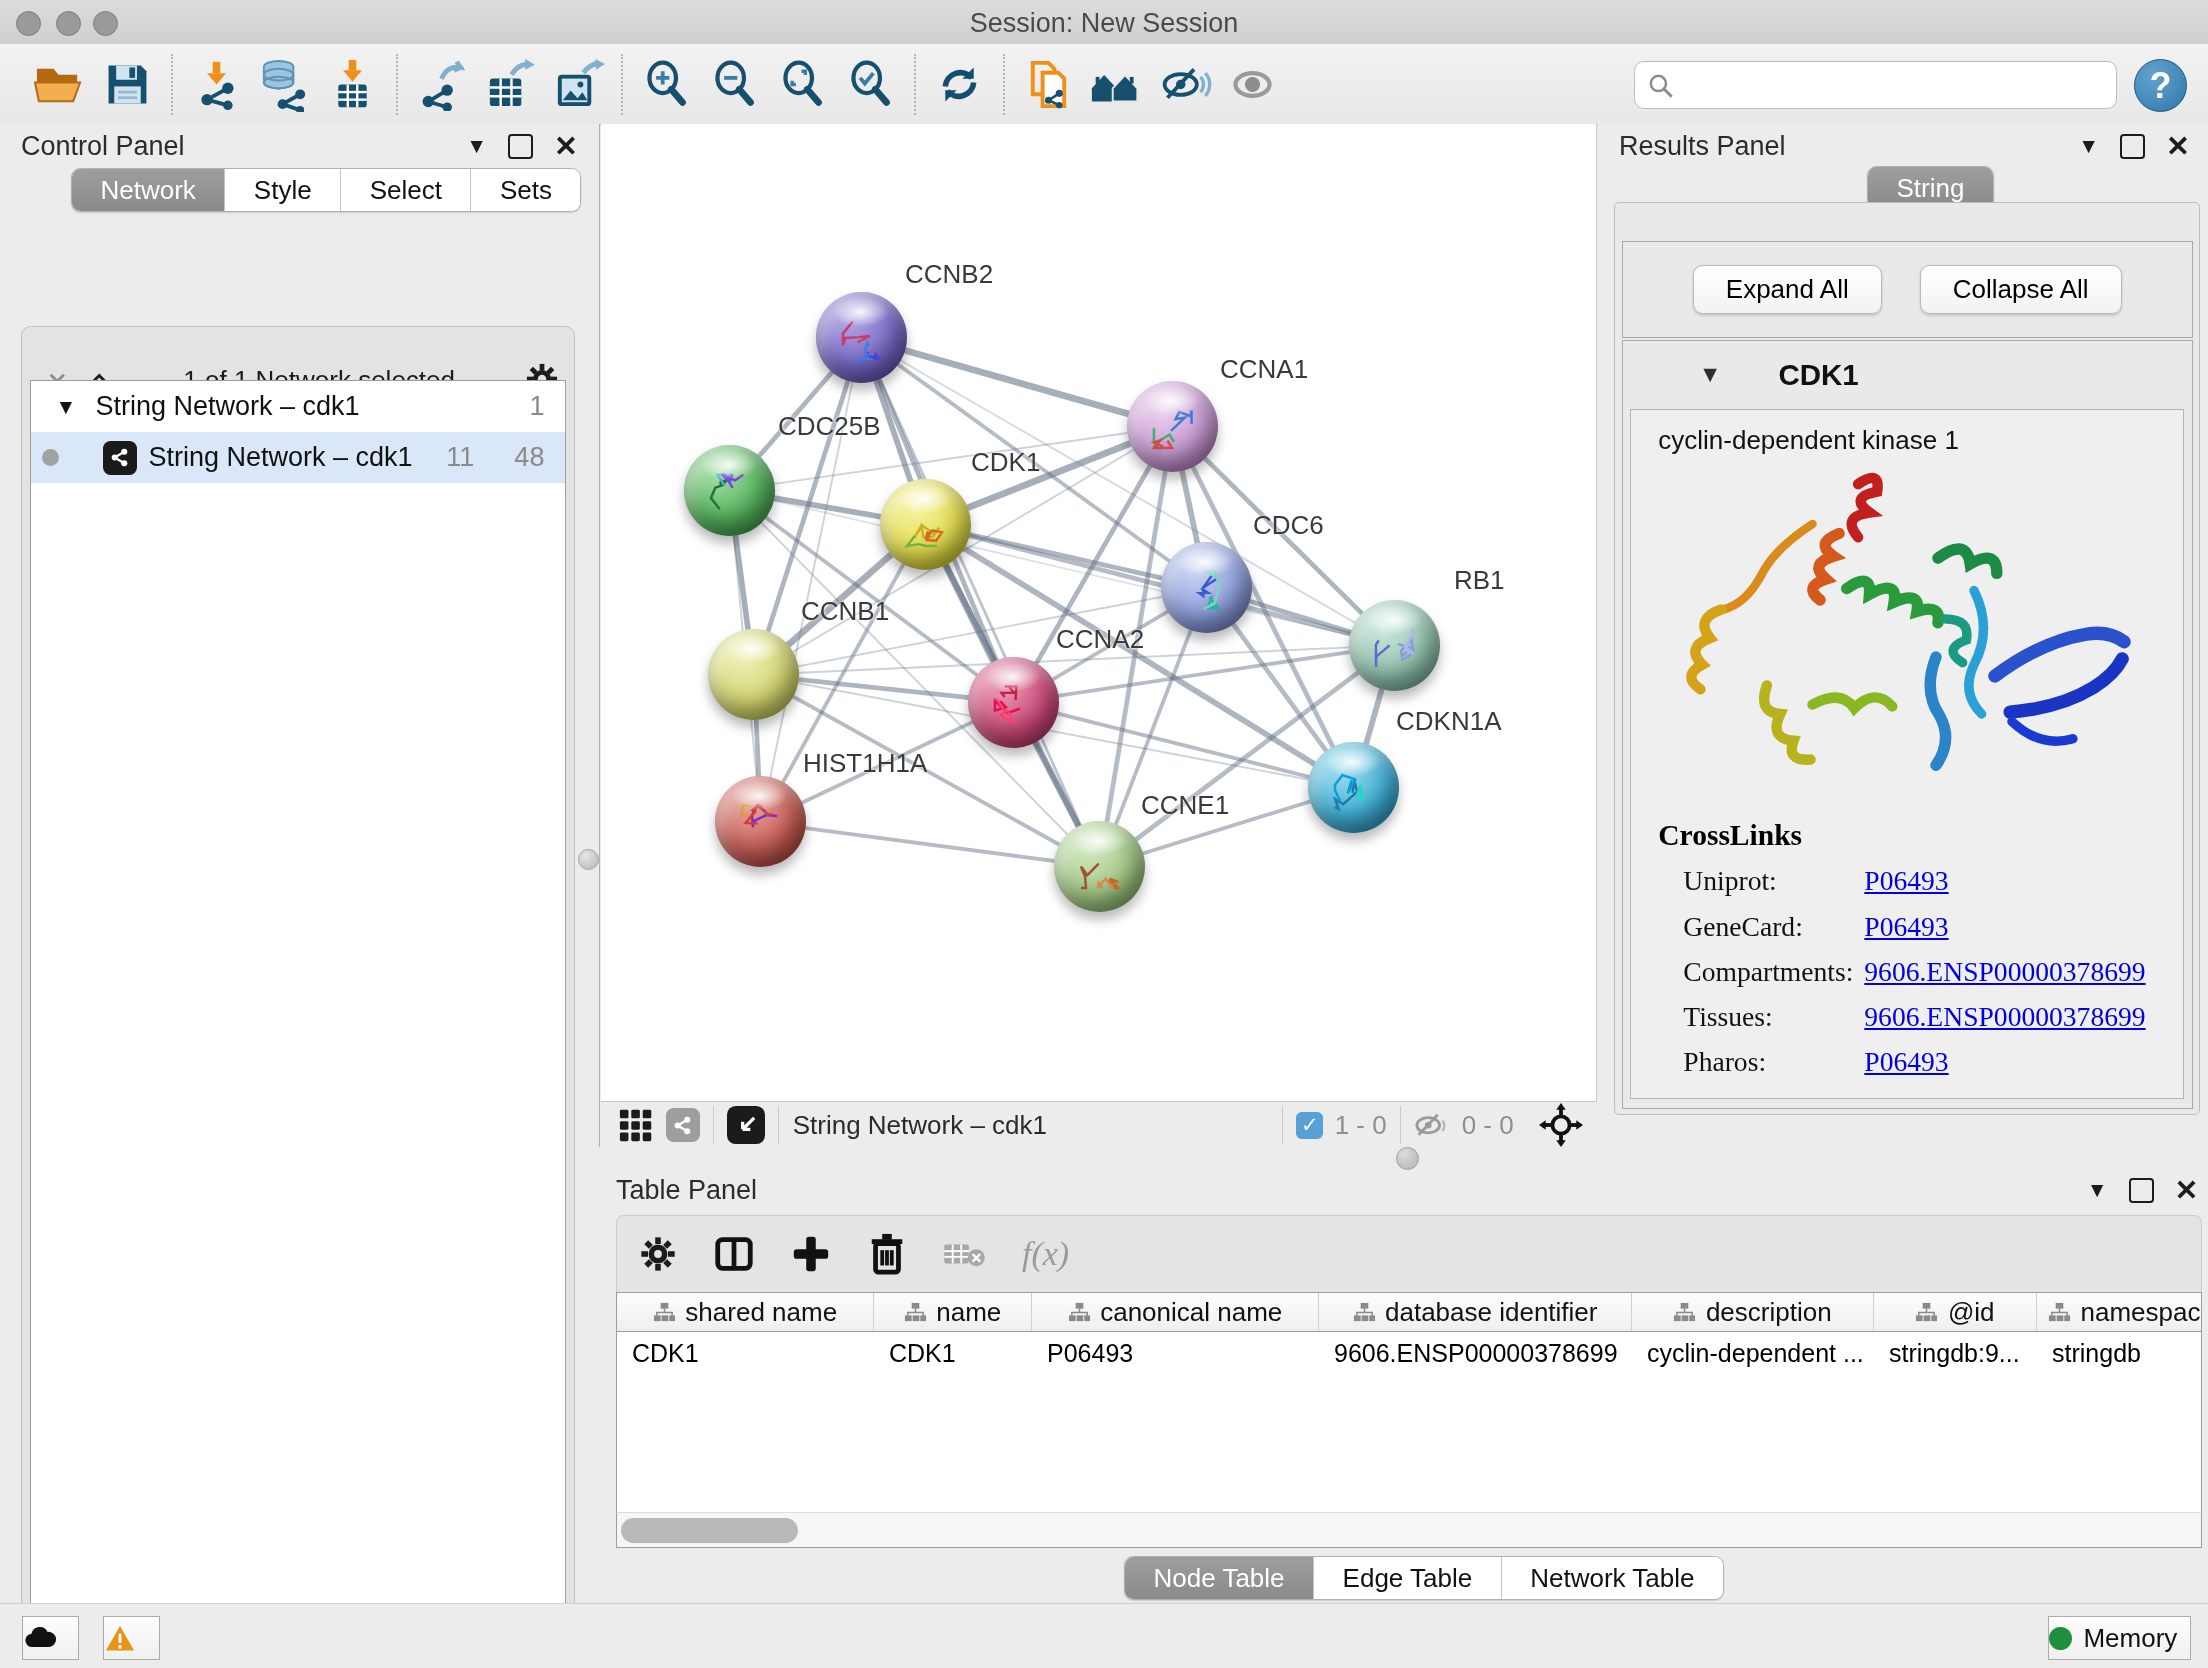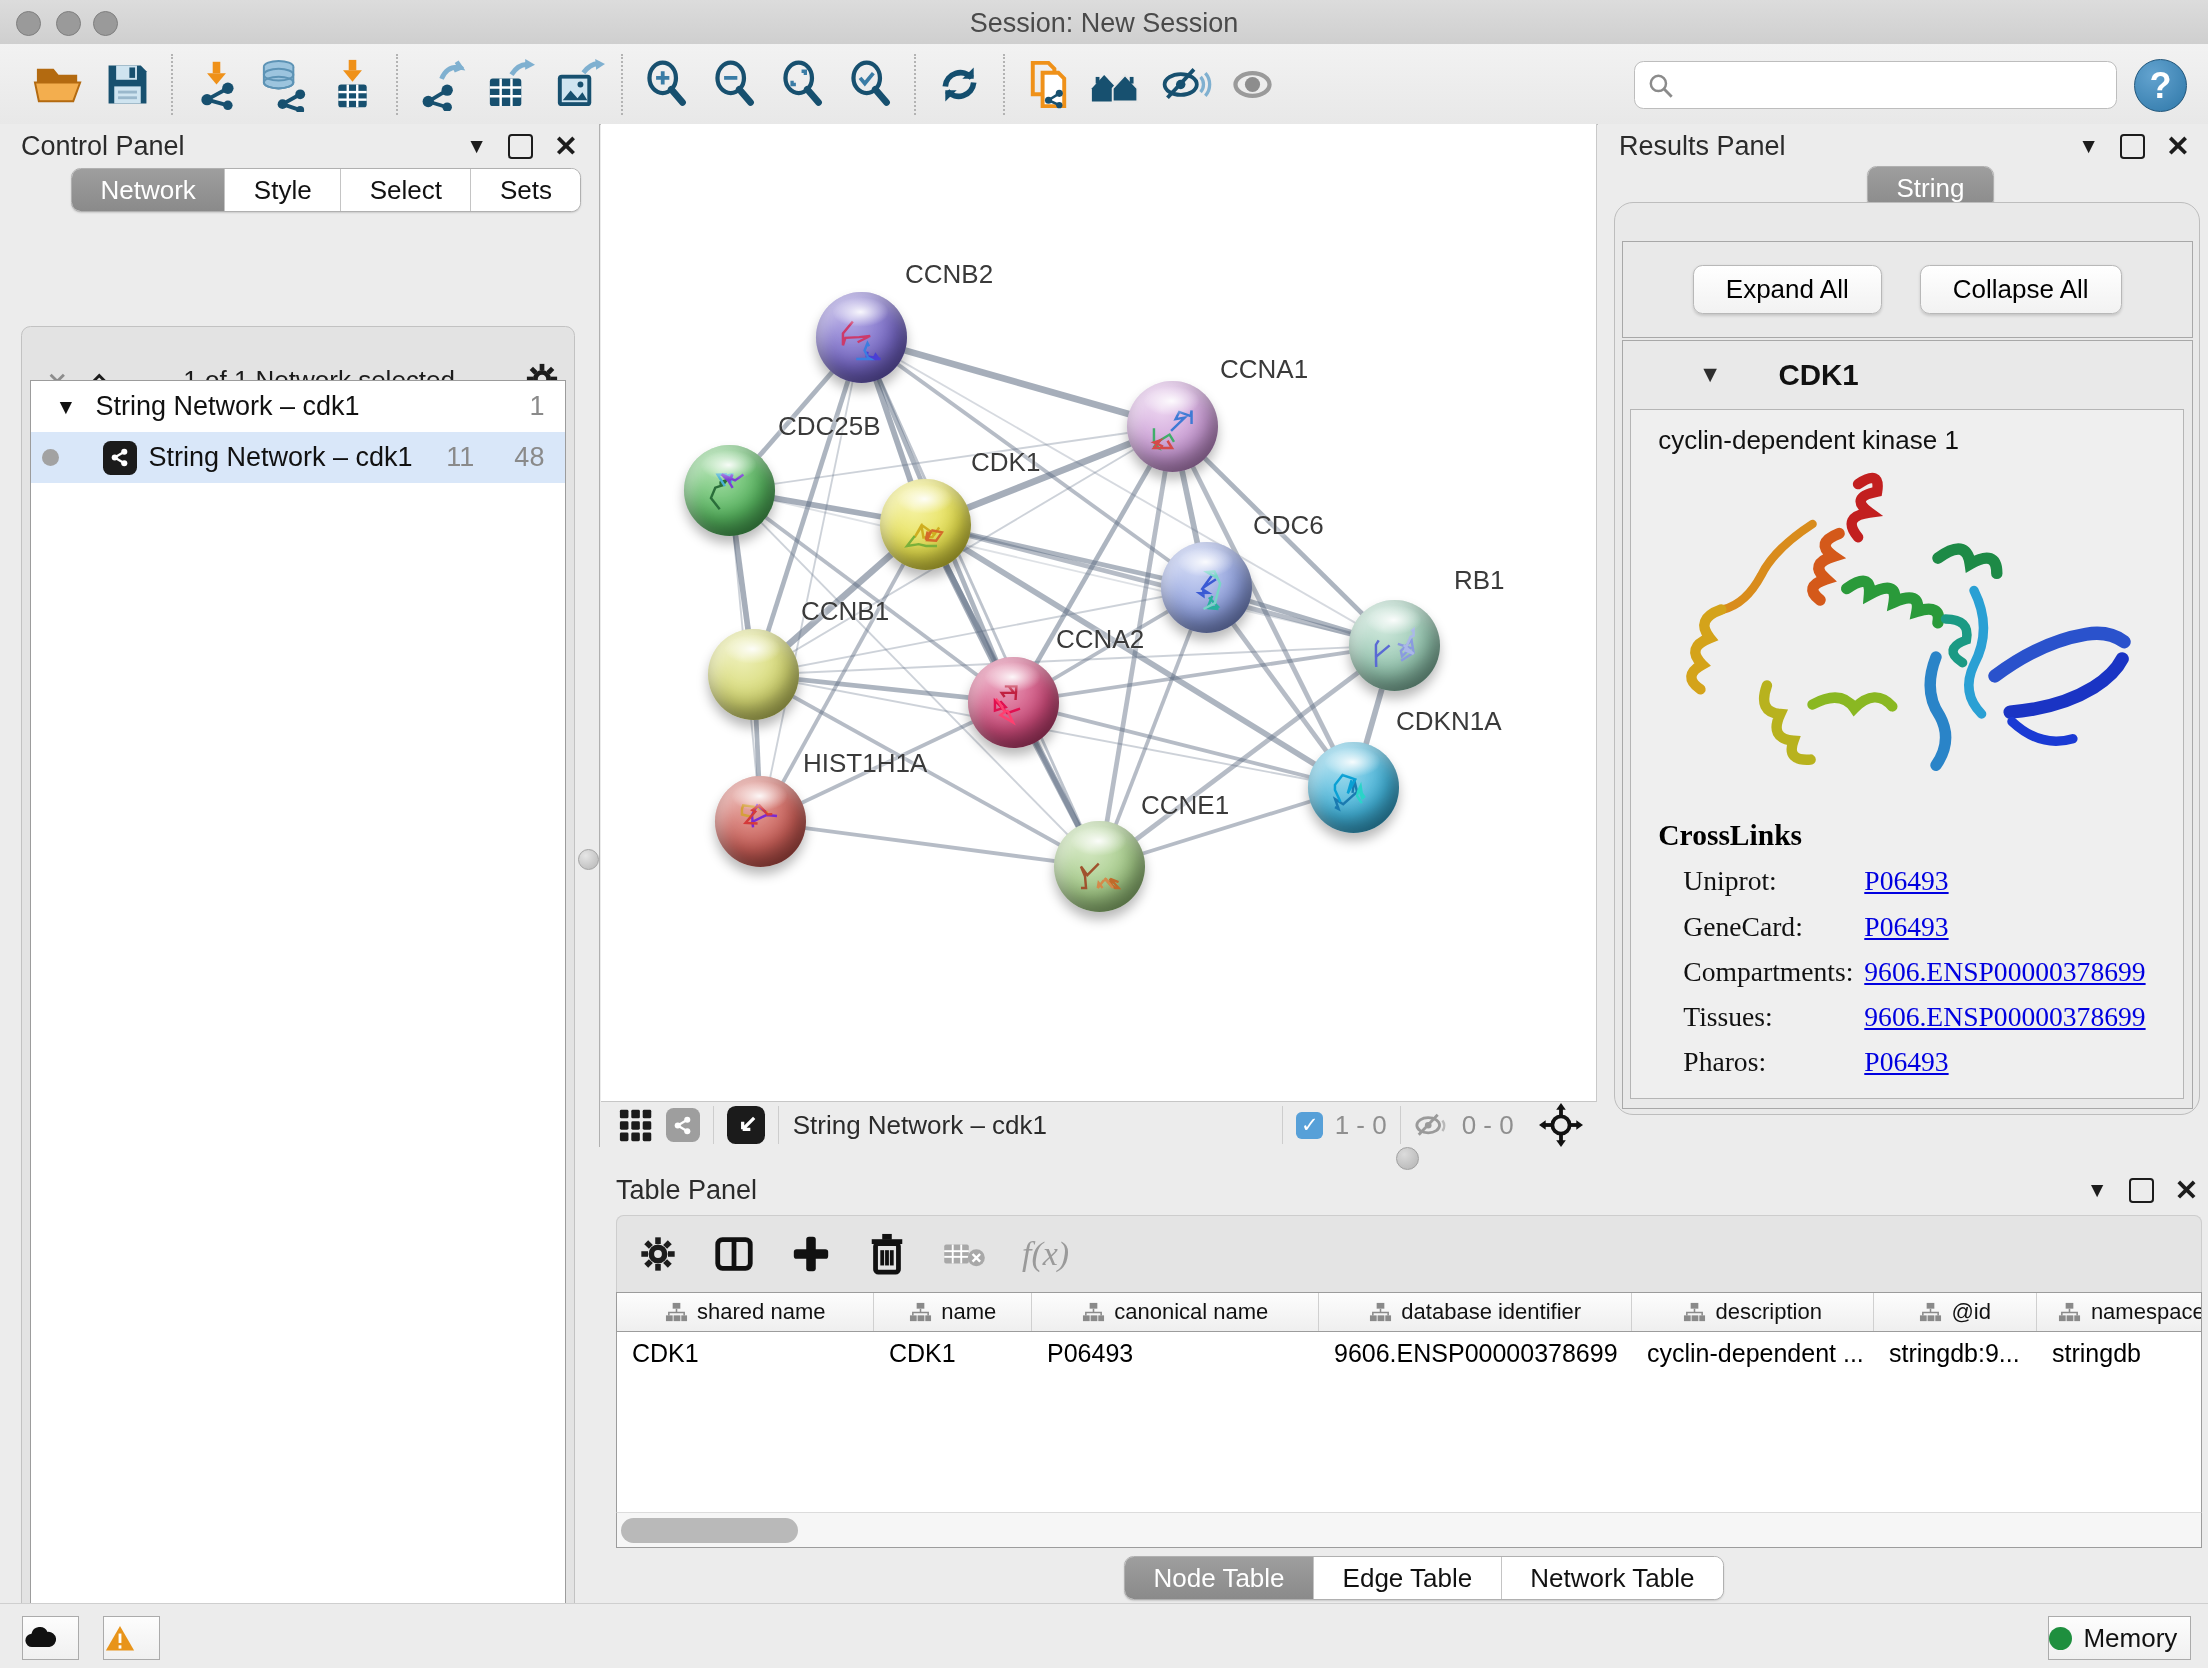--- a/index.html
+++ b/index.html
@@ -46,41 +46,41 @@
   .node:after{content:"";position:absolute;left:18%;top:6%;width:62%;height:32%;border-radius:50%;background:radial-gradient(ellipse at center,rgba(255,255,255,.92),rgba(255,255,255,0) 70%);}
   .ribbon{position:absolute;left:14%;top:22%;width:72%;height:62%;}
   .nlabel{position:absolute;font-size:26px;color:#3a3a3a;white-space:nowrap;text-shadow:0 0 3.8px #fff;}
   #nv-strip{left:601px;top:1101px;width:995px;height:46px;background:#ececec;border-top:1px solid #c6c6c6;display:flex;align-items:center;}
   .strip-sep{width:0;height:38px;border-left:1.9px solid #cdcdcd;margin:0 13.3px;}
   #nv-title{font-size:26px;color:#2b2b2b;white-space:nowrap;}
   .count-txt{font-size:26px;color:#8f8f8f;white-space:nowrap;}
   .checkbox{width:27px;height:27px;border-radius:5.7px;background:#57a0d8;color:#fff;font-size:21px;display:flex;align-items:center;justify-content:center;}
   
   #results-panel{left:1598px;top:124px;width:611px;height:1046px;background:#ececec;}
-  #rp-box{position:absolute;left:16px;top:78px;width:584px;height:911px;background:#e9e9e9;border:1px solid #bdbdbd;border-radius:19px;}
+  #rp-box{position:absolute;left:16px;top:78px;width:584px;height:911px;background:#e9e9e9;border:1px solid #bdbdbd;border-radius:5px;}
   #rp-buttons{position:absolute;left:6.7px;top:38px;width:569px;height:95px;border:1px solid #a8a8a8;background:#e9e9e9;display:flex;align-items:center;justify-content:center;gap:38px;}
   .rp-btn{background:linear-gradient(#ffffff,#f2f2f2);border:1px solid #b8b8b8;border-radius:9.5px;font-size:26px;padding:7.6px 32px;box-shadow:0 1.9px 2.9px rgba(0,0,0,.15);}
   #rp-entry{position:absolute;left:6.7px;top:137px;width:569px;height:767px;border:1px solid #a8a8a8;background:#e9e9e9;}
   #rp-entry-head{height:67px;display:flex;align-items:center;gap:57px;padding-left:76px;}
   #rp-gene{font-size:29.5px;font-weight:bold;color:#111;}
   #rp-inner{position:absolute;left:7.6px;top:68px;right:7.6px;bottom:9.5px;border:1px solid #b5b5b5;background:#efefef;overflow:hidden;}
   #rp-desc{font-size:26px;color:#111;padding:15px 0 0 27px;}
   #crosslinks{position:absolute;left:27px;top:409px;font-family:"Liberation Serif",serif;}
   #crosslinks h3{margin:0 0 5.7px 0;font-size:29.5px;color:#000;}
   .cl-row{display:flex;margin:13.3px 0 13.3px 25px;font-size:27.6px;}
   .cl-label{width:181px;color:#111;}
   .cl-val{color:#0000e0;text-decoration:underline;}
   
   #table-panel{left:599px;top:1147px;width:1609px;height:456px;background:#ececec;}
   #tp-knob{position:absolute;left:797px;top:0px;width:21px;height:21px;border-radius:50%;background:radial-gradient(circle at 35% 30%,#dcdcdc,#b2b2b2);border:1px solid #a0a0a0;}
   #tp-header{position:absolute;left:17px;top:27px;right:9.5px;height:32px;display:flex;align-items:center;}
   #tp-toolbar{position:absolute;left:17px;top:68px;right:5.7px;height:76px;background:#e4e4e4;border:1px solid #cdcdcd;border-bottom:none;border-radius:7.6px 7.6px 0 0;display:flex;align-items:center;gap:34px;padding-left:21px;}
   #tp-table{position:absolute;left:17px;top:145px;right:5.7px;height:221px;background:#fff;border:1px solid #9c9c9c;overflow:hidden;}
   #tp-cols{display:flex;height:38px;background:linear-gradient(#fdfdfd,#efefef);border-bottom:1.9px solid #9c9c9c;}
-  .th{display:flex;align-items:center;justify-content:center;gap:9.5px;font-size:22px;color:#111;border-right:1px solid #d0d0d0;box-sizing:border-box;flex:0 0 auto;overflow:hidden;white-space:nowrap;}
+  .th{display:flex;align-items:center;justify-content:center;gap:9.5px;font-size:26px;color:#111;border-right:1px solid #d0d0d0;box-sizing:border-box;flex:0 0 auto;overflow:hidden;white-space:nowrap;}
   #tp-row{display:flex;height:42px;align-items:center;font-size:25px;color:#000;}
   .td{padding-left:15px;box-sizing:border-box;flex:0 0 auto;overflow:hidden;white-space:nowrap;}
   #tp-scroll{position:absolute;left:17px;top:365px;right:5.7px;height:34px;background:#f6f6f6;border:1px solid #9c9c9c;border-top:1px solid #dcdcdc;}
   #tp-thumb{position:absolute;left:3.8px;top:4.8px;width:177px;height:25px;border-radius:12.4px;background:#b9b9b9;}
   #tp-tabs{position:absolute;left:525px;top:409px;}
   
   #statusbar{left:0;top:1603px;width:2208px;height:66px;background:#ececec;border-top:1.9px solid #cfcfcf;}
   .sb-btn{position:absolute;top:12.4px;height:42px;background:linear-gradient(#fdfdfd,#f0f0f0);border:1.9px solid #ababab;display:flex;align-items:center;justify-content:flex-start;}
   #memory-btn{left:2048px;width:141px;gap:11.4px;font-size:26px;color:#111;}
   .green-dot{width:23px;height:23px;border-radius:50%;background:#1e8f3e;}

